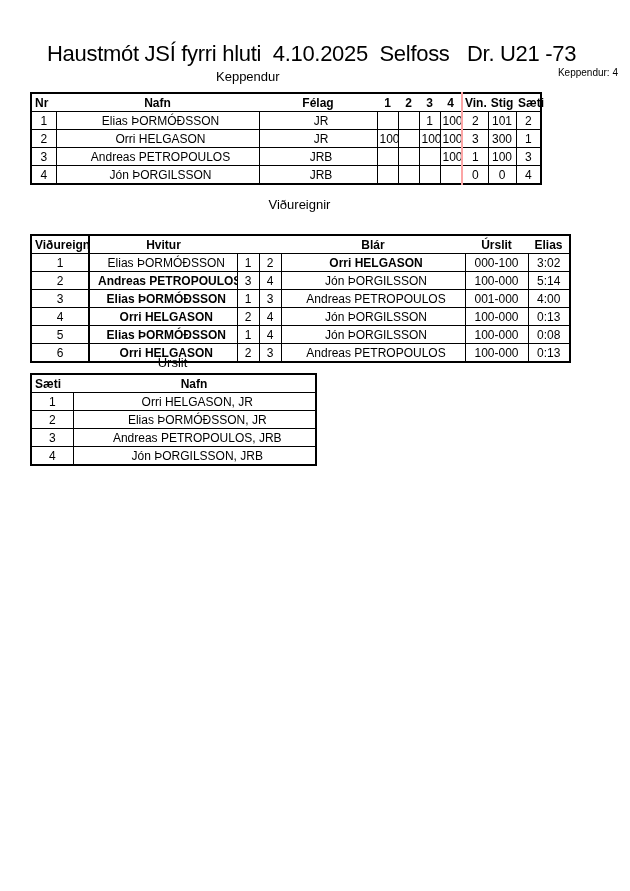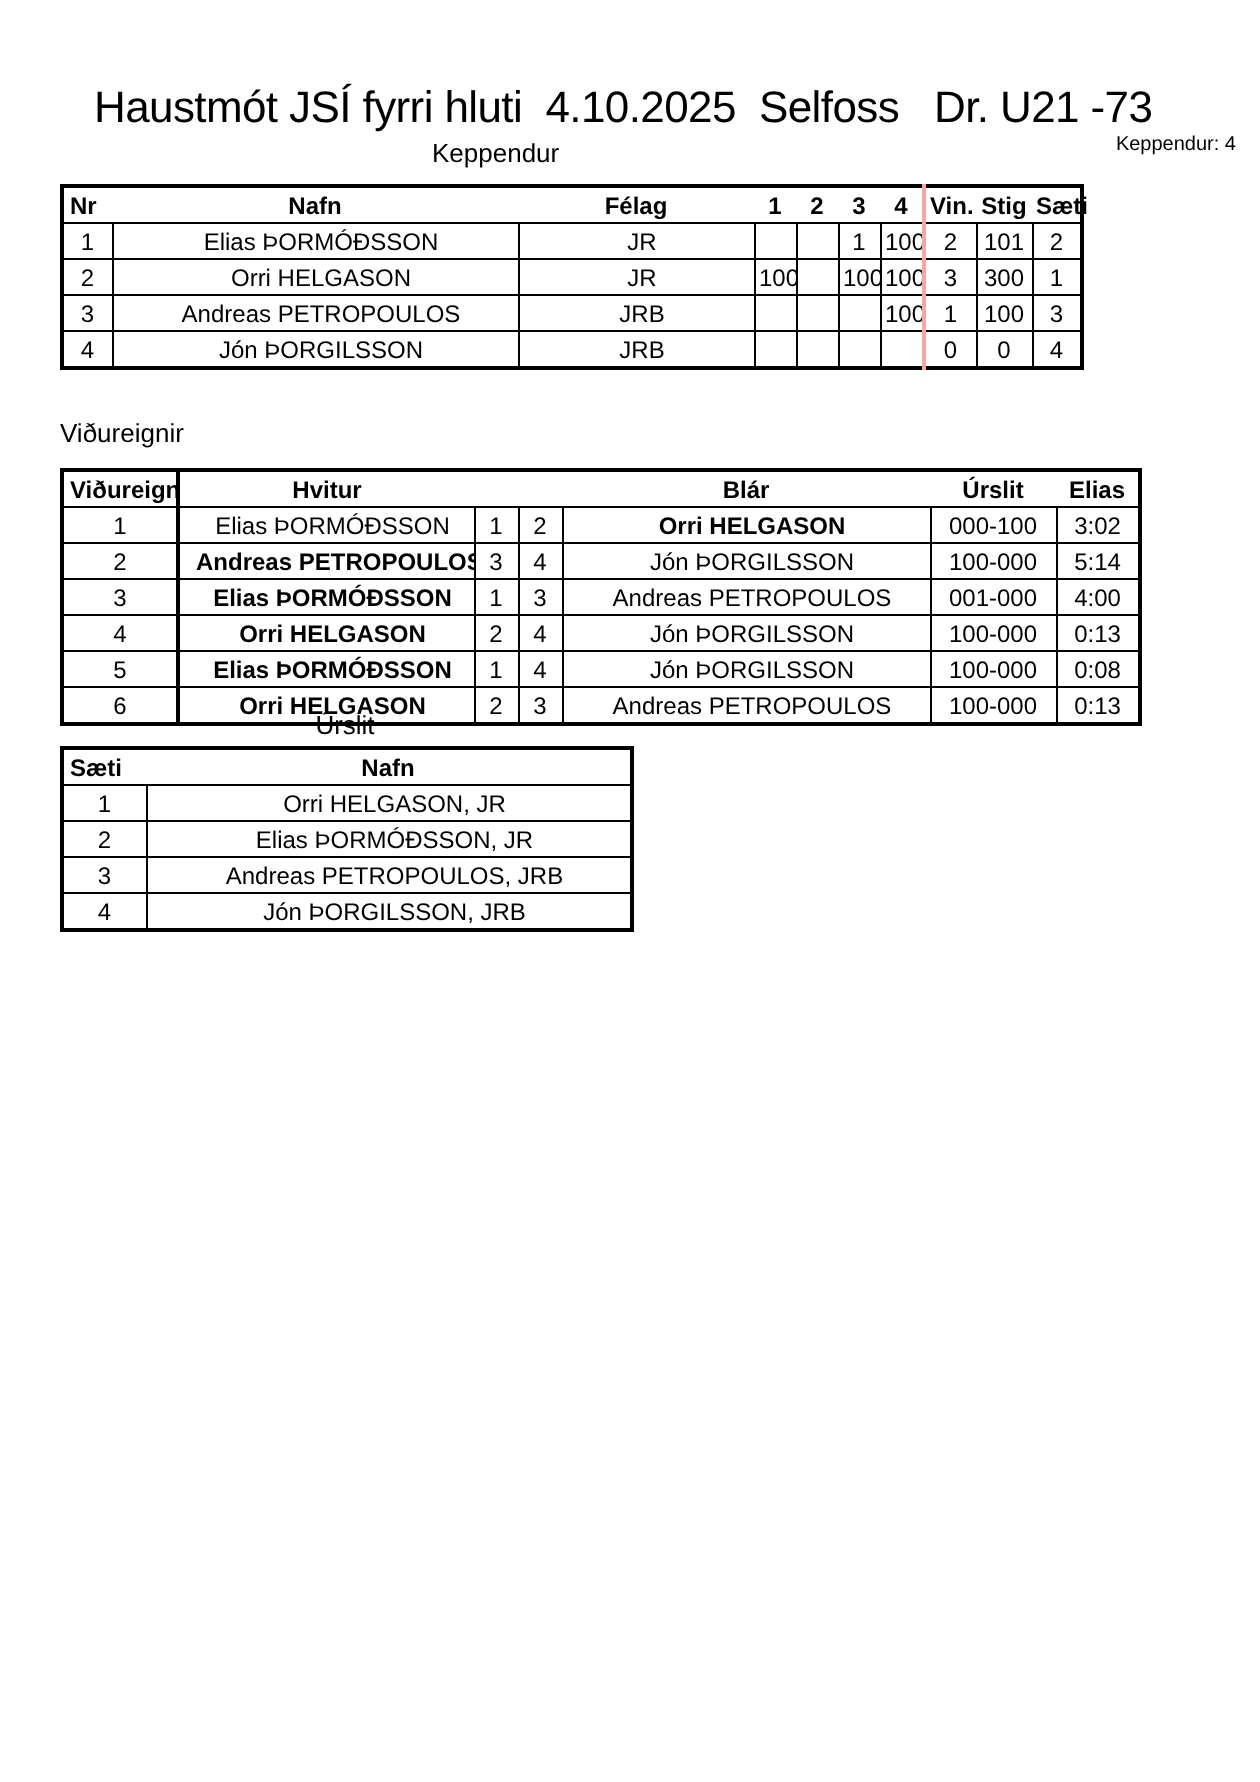--- a/index.html
+++ b/index.html
@@ -11,21 +11,21 @@
   }
   .abs { position:absolute; }
   #doc-title {
     left:47px; top:41px;
     font-size:22px; font-weight:normal; letter-spacing:-0.3px;
     white-space:pre;
   }
   .subtitle { font-weight:normal; font-size:13px; }
   #keppendur-subtitle { left:216px; top:69px; }
   #competitor-count { right:12px; top:67px; font-size:10px; }
-  #vidureignir-subtitle { left:30px; top:197px; width:539px; text-align:left;margin-top:12px; }
+  #vidureignir-subtitle { left:30px; top:197px; width:539px; text-align:center; }
   #urslit-subtitle { left:30px; top:355px; width:285px; text-align:center; }
 
   table {
     border-collapse:collapse; table-layout:fixed;
     font-size:12px; line-height:14px;
     border:2px solid #000;
   }
   td {
     border:1px solid #000;
     height:17px; padding:0 2px;

